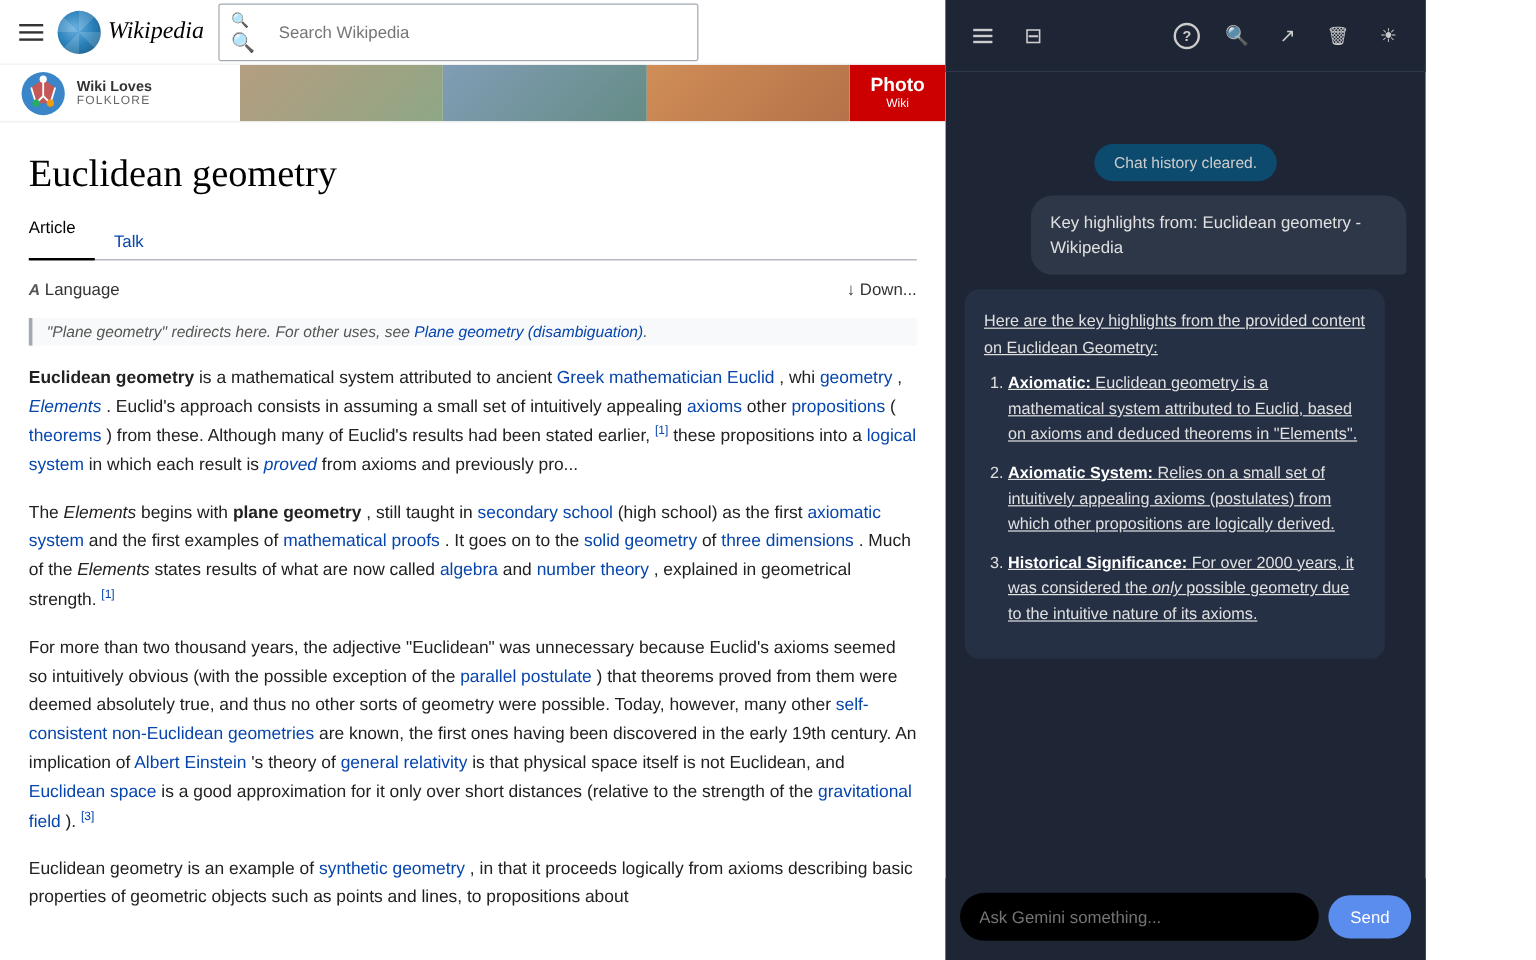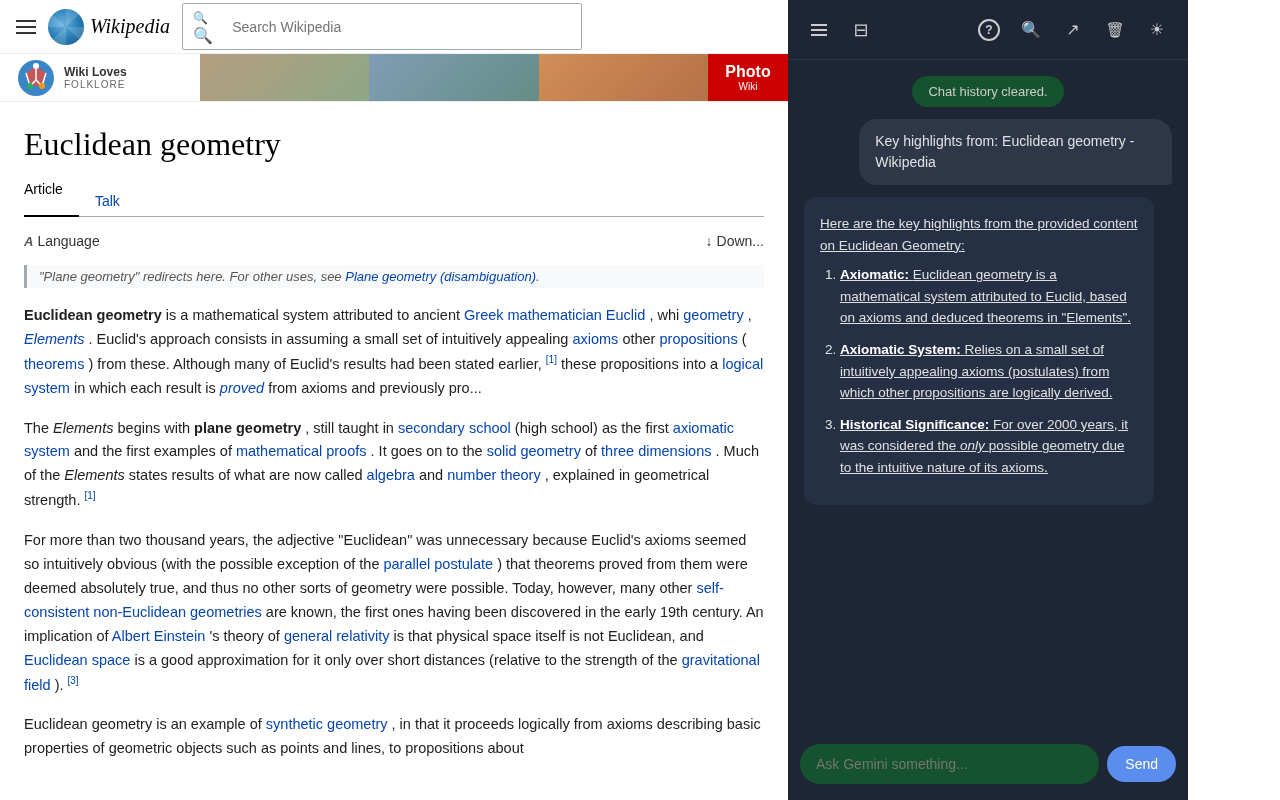--- a/index.html
+++ b/index.html
@@ -211,27 +211,28 @@
       flex: 1;
       overflow-y: auto;
       padding: 16px;
       display: flex;
       flex-direction: column;
       gap: 12px;
     }
 
     
     .chat-cleared {
-      background: #14532d;
+      background: #0c4a6e;
       color: #ccc;
       font-size: 13px;
       padding: 8px 16px;
       border-radius: 16px;
       align-self: center;
       text-align: center;
+      margin-top: 44px;
     }
 
     
     .user-message {
       background: #2d3748;
       color: #e0e0e0;
       font-size: 14px;
       padding: 12px 16px;
       border-radius: 18px 18px 4px 18px;
       align-self: flex-end;
@@ -261,21 +262,21 @@
     .gemini-input-area {
       display: flex;
       align-items: center;
       padding: 12px 12px 16px 12px;
       gap: 8px;
       background: #1e2535;
       flex-shrink: 0;
     }
     .gemini-input {
       flex: 1;
-      background: #14532d;
+      background: #000000;
       border: none;
       border-radius: 24px;
       padding: 12px 16px;
       color: #aaa;
       font-size: 14px;
       outline: none;
     }
     .gemini-send-btn {
       background: #5b8dee;
       color: #fff;

